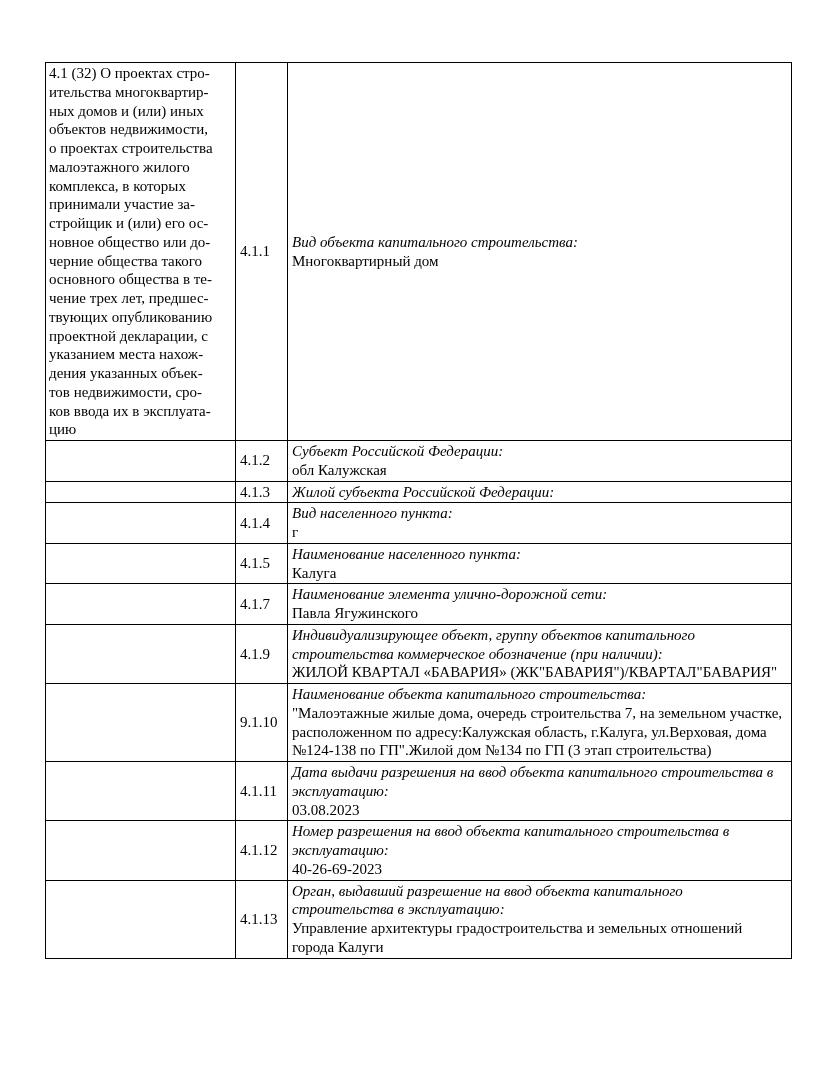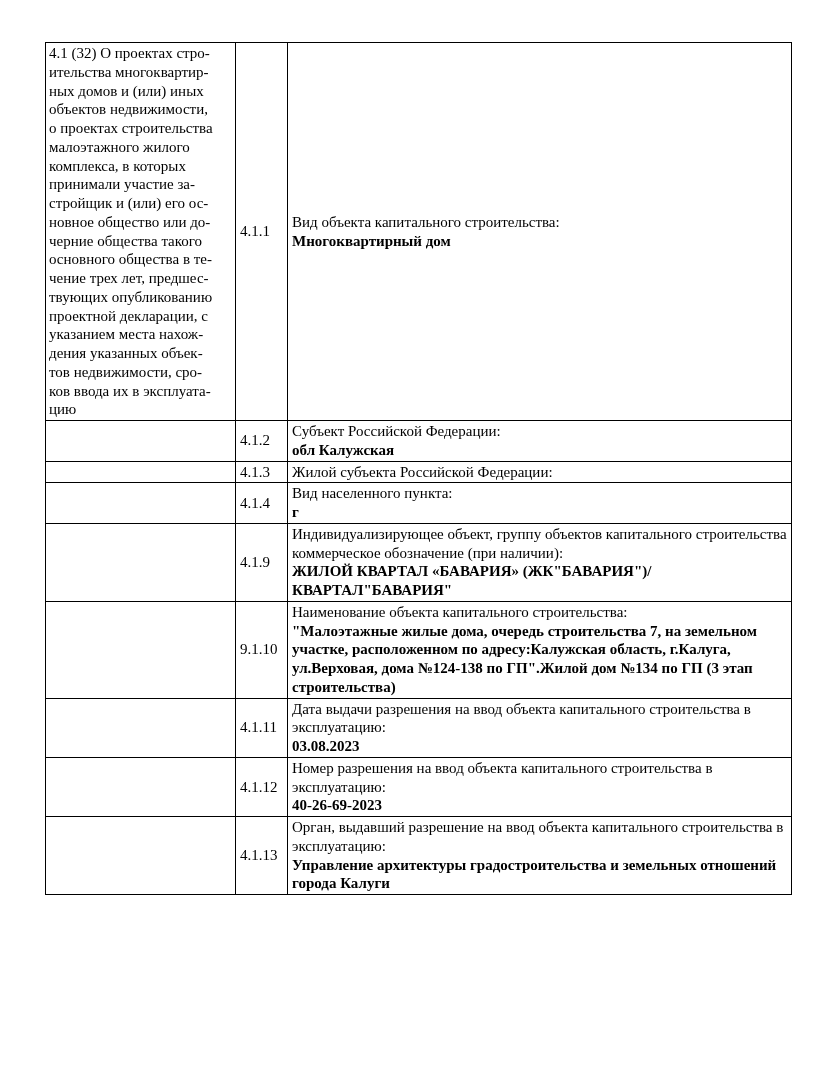--- a/index.html
+++ b/index.html
@@ -10,37 +10,37 @@
     font-family: "Liberation Serif", serif;
     font-size: 15px;
     line-height: 1.25;
     color: #000;
     overflow: hidden;
   }
   table.decl {
     border-collapse: collapse;
     table-layout: fixed;
     width: 746px;
-    margin: 42px 0 0 45px;
+    margin: 62px 0 0 45px;
     background: #fff;
   }
   td {
     border: 1px solid #000;
     vertical-align: middle;
     padding: 1px 4px;
     word-wrap: break-word;
   }
   td.c-left {
     vertical-align: top;
     padding: 1px 3px 1px 3px;
   }
   .left-text { white-space: pre-line; }
-  .lbl { display: block; }
+  .lbl { display: block; font-style: italic; }
   .val-line { display: block; }
-  .val { font-weight: bold; }
+  .val { font-weight: normal; }
   .pre { font-weight: normal; }
 </style>
 </head>
 <body>
 
 <table class="decl">
   <colgroup>
     <col style="width:190px">
     <col style="width:52px">
     <col style="width:504px">
@@ -95,22 +95,38 @@
 
     <tr>
       <td class="c-left"></td>
       <td class="c-num">4.1.4</td>
       <td class="c-val">
         <span class="lbl">Вид населенного пункта:</span>
         <span class="val-line"><span class="pre"></span><b class="val">г</b></span>
       </td>
     </tr>
 
+    <tr>
+      <td class="c-left"></td>
+      <td class="c-num">4.1.5</td>
+      <td class="c-val">
+        <span class="lbl">Наименование населенного пункта:</span>
+        <span class="val-line"><span class="pre"></span><b class="val">Калуга</b></span>
+      </td>
+    </tr>
 
 
+    <tr>
+      <td class="c-left"></td>
+      <td class="c-num">4.1.7</td>
+      <td class="c-val">
+        <span class="lbl">Наименование элемента улично-дорожной сети:</span>
+        <span class="val-line"><span class="pre"></span><b class="val">Павла Ягужинского</b></span>
+      </td>
+    </tr>
 
 
     <tr>
       <td class="c-left"></td>
       <td class="c-num">4.1.9</td>
       <td class="c-val">
         <span class="lbl">Индивидуализирующее объект, группу объектов капитального строительства коммерческое обозначение (при наличии):</span>
         <span class="val-line"><span class="pre"></span><b class="val">ЖИЛОЙ КВАРТАЛ «БАВАРИЯ» (ЖК"БАВАРИЯ")/КВАРТАЛ"БАВАРИЯ"</b></span>
       </td>
     </tr>

